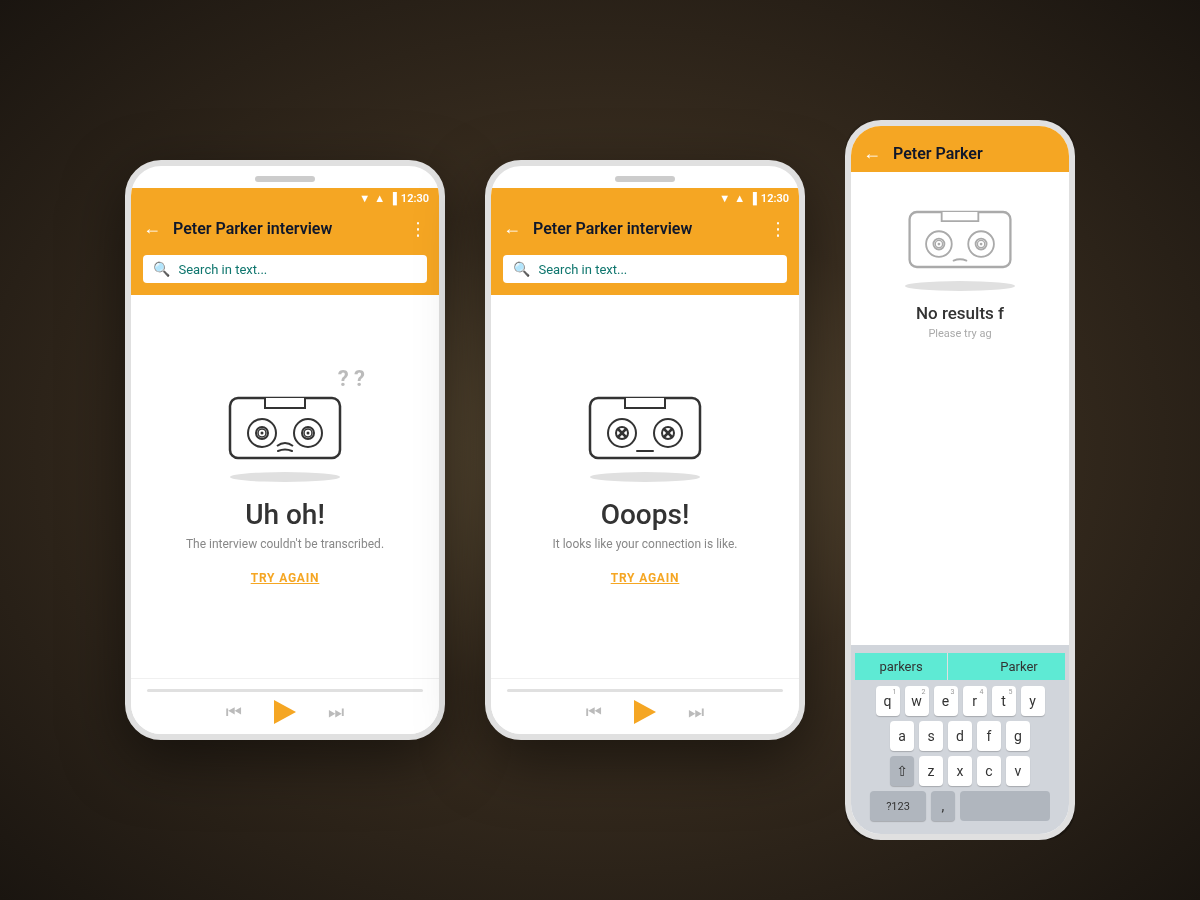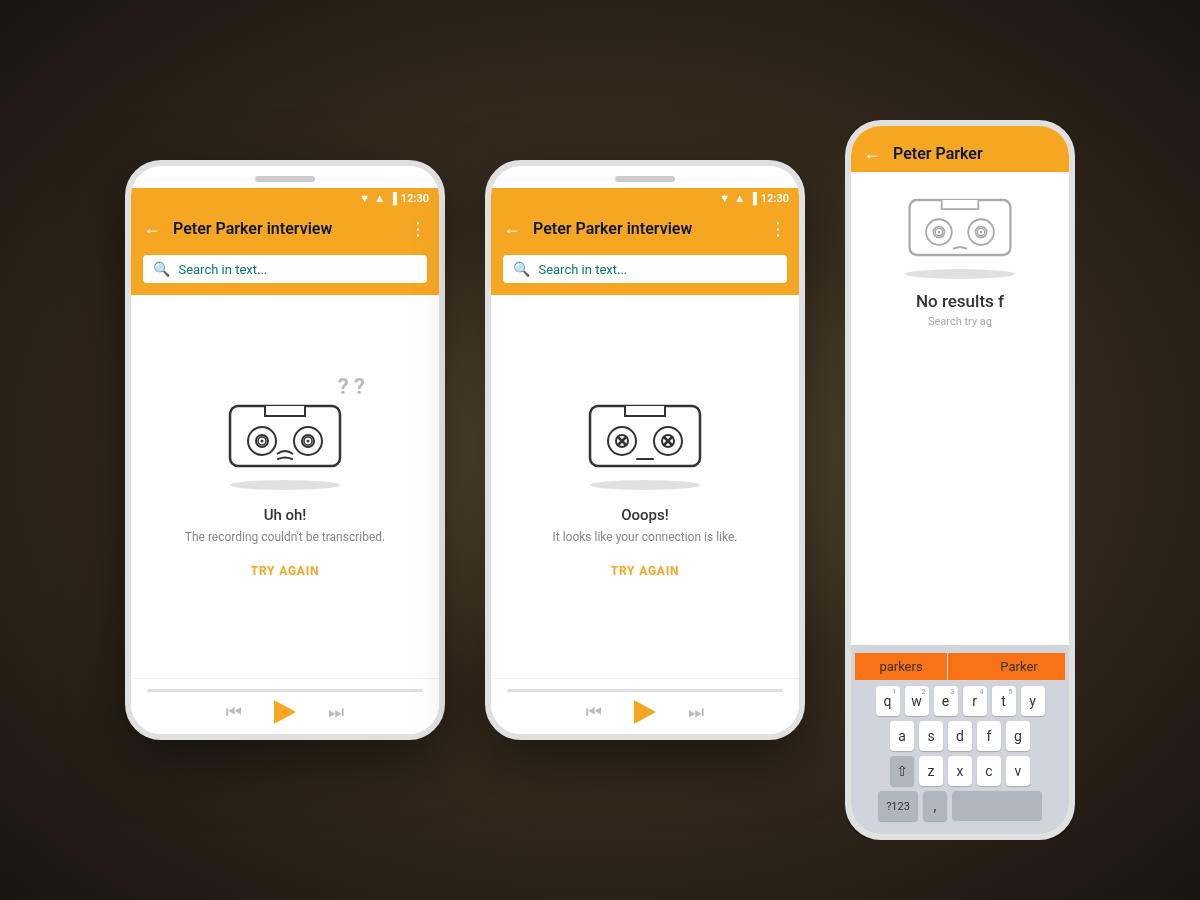--- a/index.html
+++ b/index.html
@@ -125,37 +125,38 @@
       top: -20px;
       right: -20px;
       color: #bbb;
       font-size: 22px;
       font-weight: bold;
       line-height: 1;
     }
 
     
     .error-title {
-      font-size: 15px;
+      font-size: 28px;
       font-weight: 500;
       color: #333;
       margin-bottom: 6px;
     }
     .error-sub {
       font-size: 12px;
       color: #888;
       text-align: center;
       margin-bottom: 20px;
     }
     .try-again {
       color: #F5A623;
       font-size: 12px;
       font-weight: 700;
       letter-spacing: 0.8px;
       cursor: pointer;
+      text-decoration: underline;
     }
 
     
     .player-bar {
       background: white;
       border-top: 1px solid #f0f0f0;
       padding: 10px 16px;
       display: flex;
       flex-direction: column;
       gap: 8px;
@@ -205,21 +206,21 @@
       clip-path: inset(0 0 0 0 round 30px);
     }
 
     
     .keyboard {
       background: #d1d5db;
       padding: 8px 4px;
     }
     .keyboard-suggestions {
       display: flex;
-      background: #f97316;
+      background: #5eead4;
       margin-bottom: 6px;
     }
     .keyboard-sug-item {
       flex: 1;
       text-align: center;
       padding: 6px 4px;
       font-size: 13px;
       color: #333;
       border-right: 1px solid #e0e0e0;
     }
@@ -321,21 +322,21 @@
 
         <circle cx="83" cy="45" r="4" fill="none" stroke="#333" stroke-width="1.5"></circle>
         <circle cx="83" cy="45" r="1.5" fill="#333"></circle>
 
         <path d="M53 63 Q60 60 67 63" stroke="#333" stroke-width="2" fill="none" stroke-linecap="round"></path>
       </svg>
       <div class="cassette-shadow"></div>
     </div>
 
     <div class="error-title">Uh oh!</div>
-    <div class="error-sub">The recording couldn't be transcribed.</div>
+    <div class="error-sub">The interview couldn't be transcribed.</div>
     <div class="try-again">TRY AGAIN</div>
   </div>
 
   <div class="player-bar">
     <div class="player-progress"></div>
     <div class="player-controls">
       <span class="player-btn">⏮</span>
       <div class="player-play"></div>
       <span class="player-btn">⏭</span>
     </div>
@@ -405,40 +406,40 @@
   </div>
 </div>
 
 <div class="phone-partial" style="margin-top:60px;">
 
   <div class="app-bar" style="padding-top:16px;">
     <span class="app-bar-icon">←</span>
     <span class="app-bar-title">Peter Parker</span>
   </div>
 
-  <div class="content" style="justify-content:flex-start; padding-top:18px;">
+  <div class="content" style="justify-content:flex-start; padding-top:30px;">
     <div class="cassette-wrap" style="margin-bottom:12px;">
       <svg class="cassette-svg" width="110" height="75" viewBox="0 0 120 80">
         <rect x="5" y="10" width="110" height="60" rx="8" ry="8" fill="white" stroke="#aaa" stroke-width="2.5"></rect>
         <path d="M40 10 L40 20 L80 20 L80 10" fill="white" stroke="#aaa" stroke-width="2"></path>
         <circle cx="37" cy="45" r="14" fill="white" stroke="#aaa" stroke-width="2"></circle>
         <circle cx="37" cy="45" r="6" fill="white" stroke="#aaa" stroke-width="2"></circle>
         <circle cx="83" cy="45" r="14" fill="white" stroke="#aaa" stroke-width="2"></circle>
         <circle cx="83" cy="45" r="6" fill="white" stroke="#aaa" stroke-width="2"></circle>
         <circle cx="37" cy="45" r="4" fill="none" stroke="#aaa" stroke-width="1.5"></circle>
         <circle cx="37" cy="45" r="1.5" fill="#aaa"></circle>
         <circle cx="83" cy="45" r="4" fill="none" stroke="#aaa" stroke-width="1.5"></circle>
         <circle cx="83" cy="45" r="1.5" fill="#aaa"></circle>
         <path d="M53 63 Q60 60 67 63" stroke="#aaa" stroke-width="2" fill="none" stroke-linecap="round"></path>
       </svg>
       <div class="cassette-shadow"></div>
     </div>
 
     <div class="no-results-title">No results f</div>
-    <div class="no-results-sub">Search try ag</div>
+    <div class="no-results-sub">Please try ag</div>
   </div>
 
   <div class="keyboard">
     <div class="keyboard-suggestions">
       <div class="keyboard-sug-item">parkers</div>
       <div class="keyboard-sug-item">Parker</div>
     </div>
 
     <div class="keyboard-row">
       <div class="key">q<span class="key-num">1</span></div>
@@ -459,18 +460,18 @@
 
     <div class="keyboard-row">
       <div class="key key-special">⇧</div>
       <div class="key">z</div>
       <div class="key">x</div>
       <div class="key">c</div>
       <div class="key">v</div>
     </div>
 
     <div class="keyboard-row">
-      <div class="key key-special" style="width:40px; font-size:11px;">?123</div>
+      <div class="key key-special" style="width:56px; font-size:11px;">?123</div>
       <div class="key key-special">,</div>
       <div class="key-space key-special"></div>
     </div>
   </div>
 </div>
 
 </body></html>

